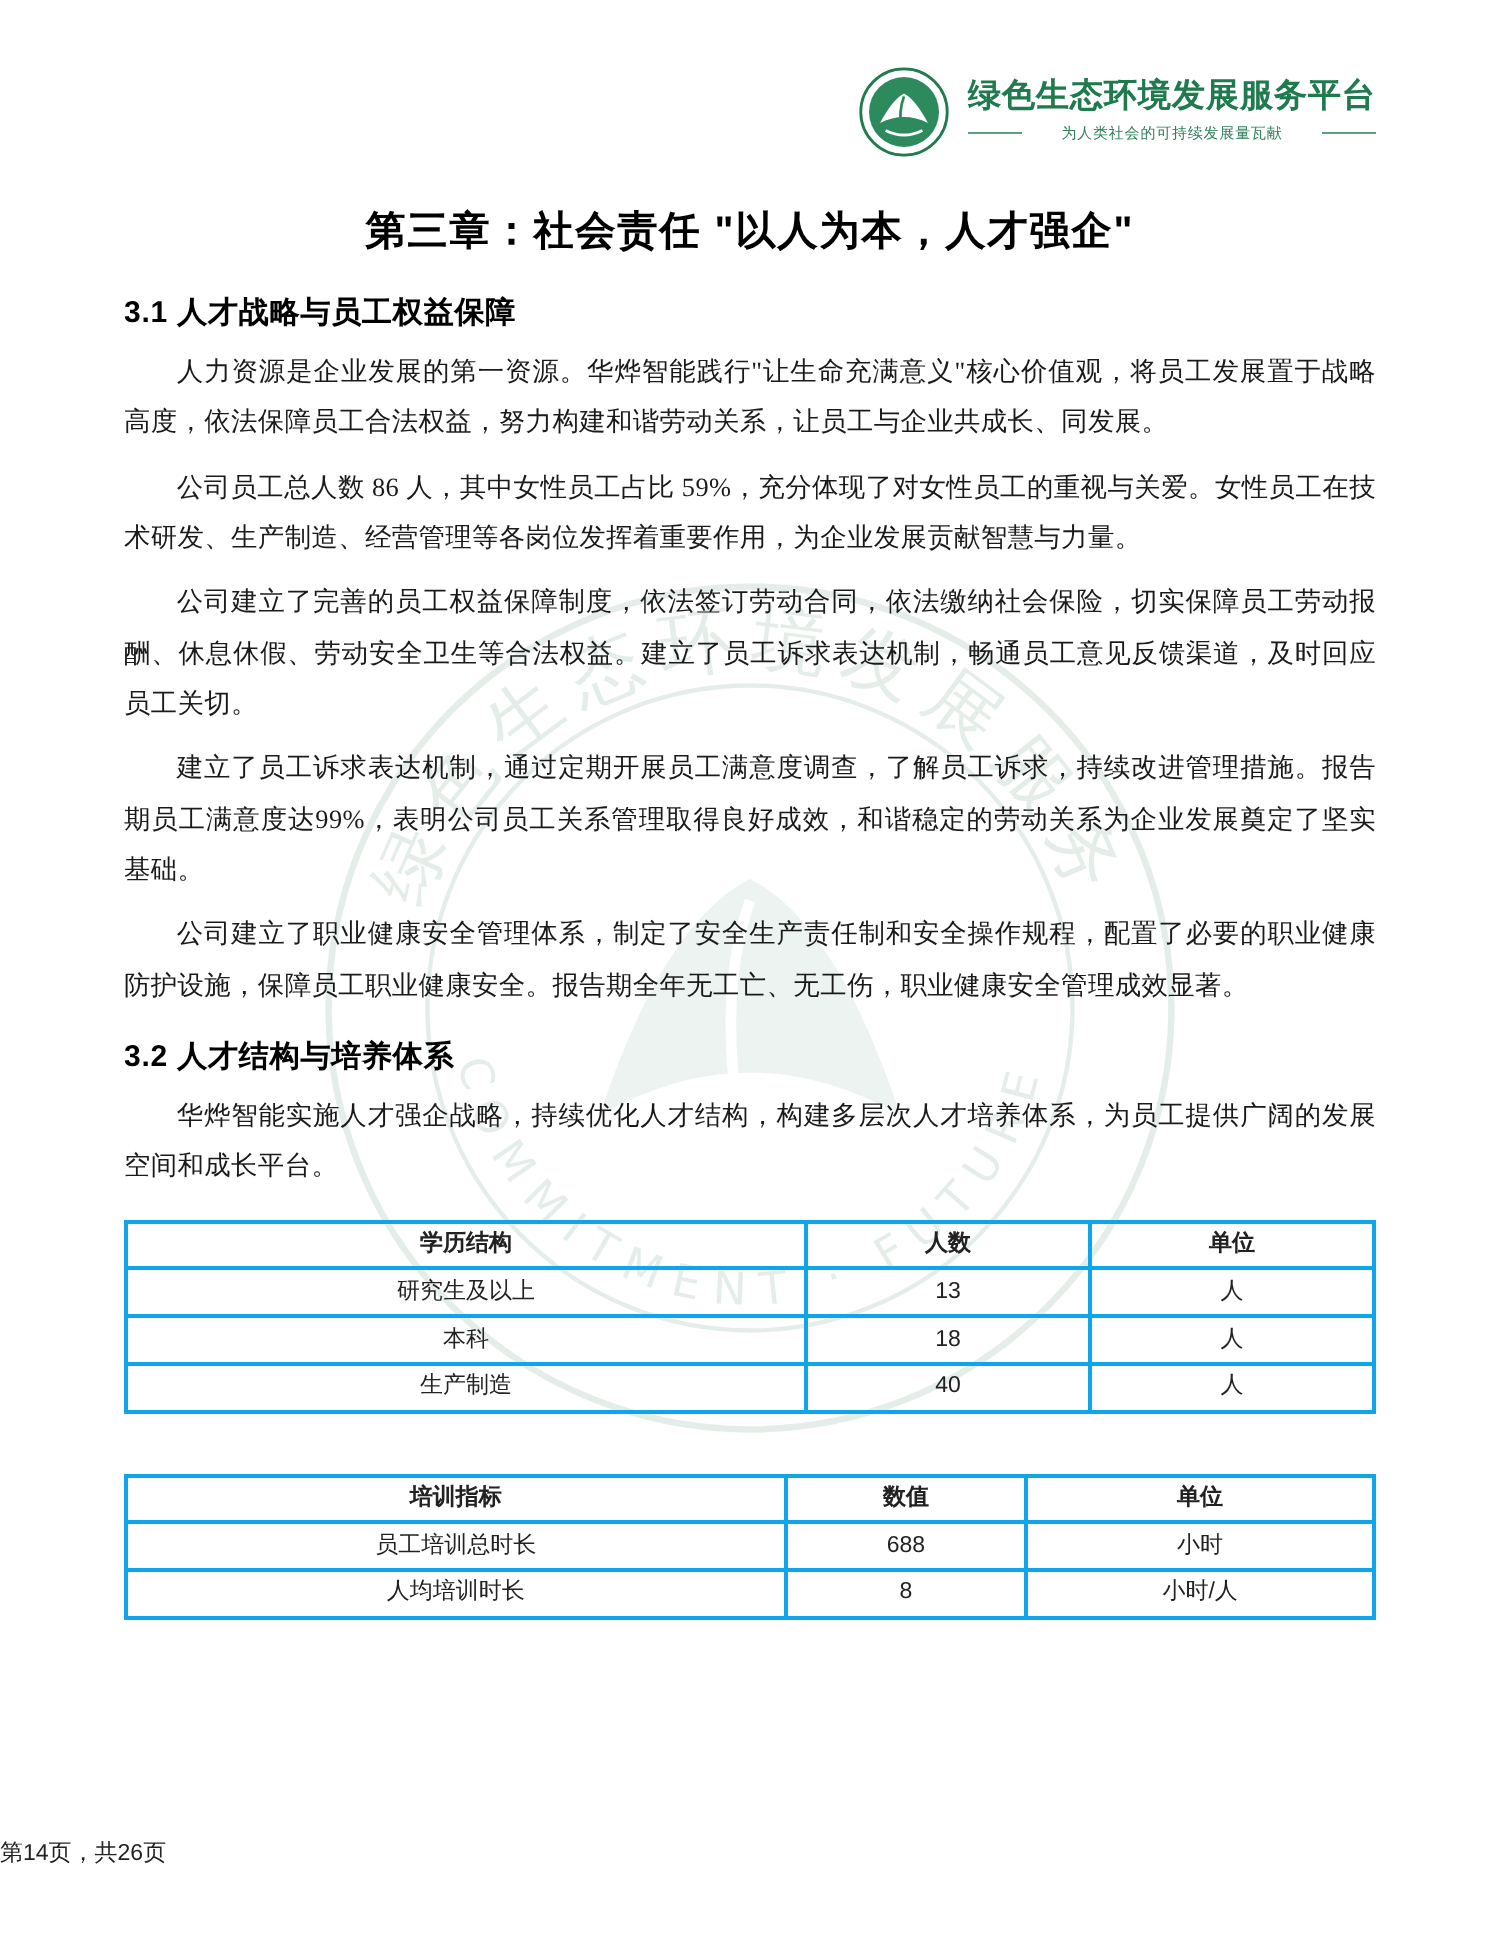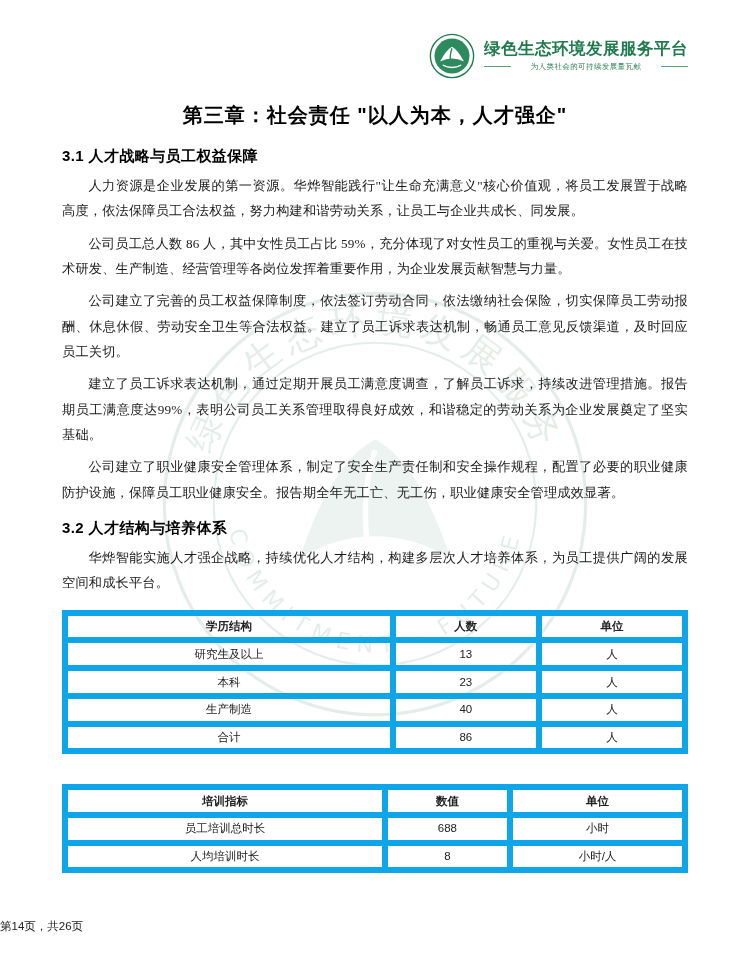--- a/index.html
+++ b/index.html
@@ -52,21 +52,21 @@
     gap: 9px;
   }
   .logo-mark {
     width: 46px;
     height: 46px;
     flex: 0 0 46px;
   }
   .logo-mark svg { width: 100%; height: 100%; display: block; }
   .logo-text { display: flex; flex-direction: column; align-items: flex-start; }
   .logo-title {
-    font-family: Liberation Serif, serif;
+    font-family: Liberation Mono, monospace;
     font-weight: bold;
     font-size: 16.5px;
     color: #1f7a4d;
     letter-spacing: 0.5px;
     line-height: 1.15;
   }
   .logo-sub {
     font-family: "Liberation Sans", sans-serif;
     font-size: 7.5px;
     color: #2d7f58;
@@ -122,21 +122,21 @@
   table.data-table {
     position: relative;
     z-index: 2;
     width: 100%;
     border-collapse: collapse;
     margin-top: 14px;
     font-size: 11.5px;
   }
   table.data-table th,
   table.data-table td {
-    border: 6px solid #0ea5e9;
+    border: 2px solid #0ea5e9;
     text-align: center;
     padding: 2.5px 4px;
     line-height: 1.45;
     color: #222;
   }
   table.data-table th {
     font-weight: bold;
     font-family: "Liberation Sans", sans-serif;
     font-size: 11.5px;
   }
@@ -220,33 +220,28 @@
       </tr>
     </thead>
     <tbody>
       <tr>
         <td>研究生及以上</td>
         <td>13</td>
         <td>人</td>
       </tr>
       <tr>
         <td>本科</td>
-        <td>23</td>
+        <td>18</td>
         <td>人</td>
       </tr>
       <tr>
         <td>生产制造</td>
         <td>40</td>
         <td>人</td>
       </tr>
-      <tr>
-        <td>合计</td>
-        <td>86</td>
-        <td>人</td>
-      </tr>
     </tbody>
   </table>
 
   <div class="tbl-gap"></div>
 
   <table class="data-table">
     <thead>
       <tr>
         <th>培训指标</th>
         <th>数值</th>

